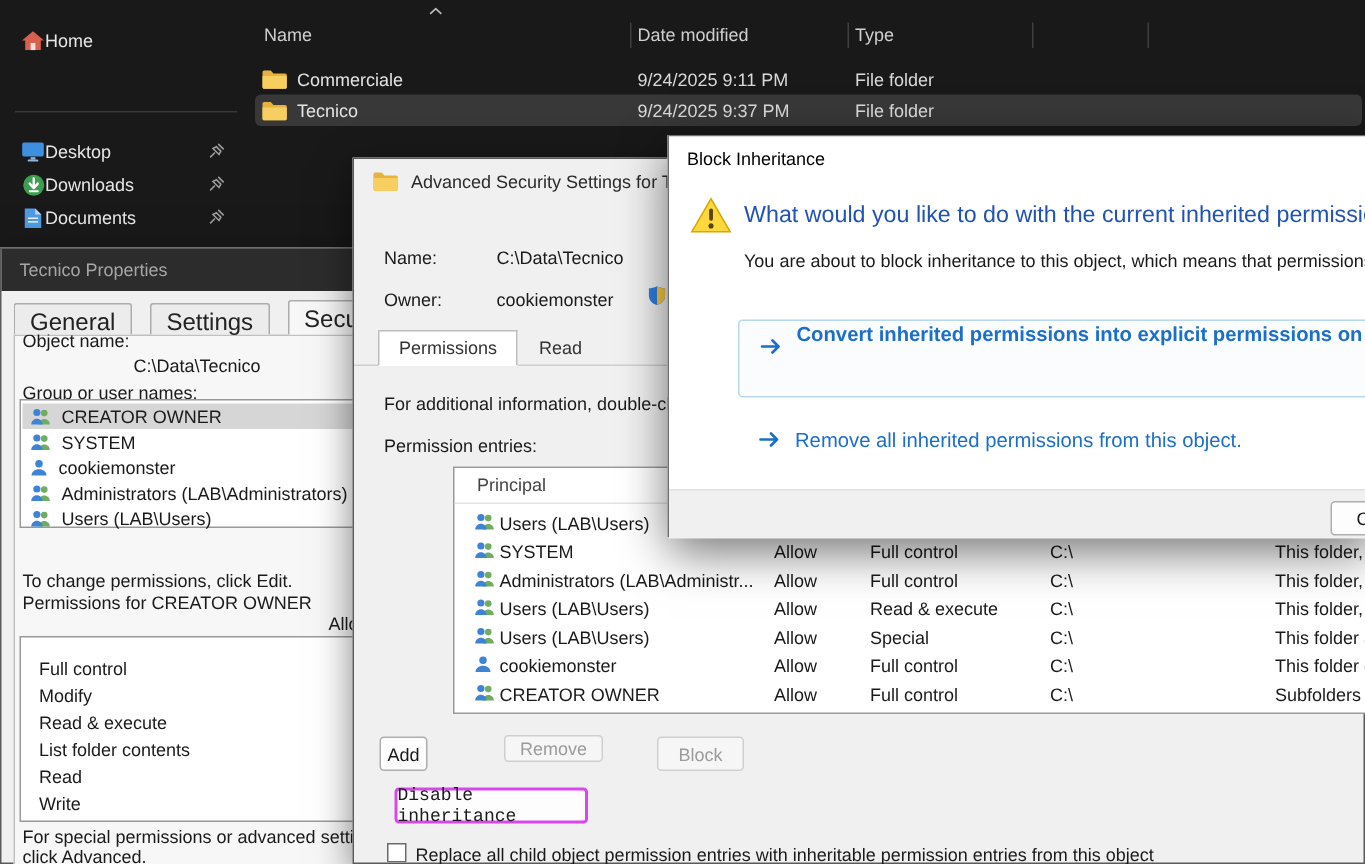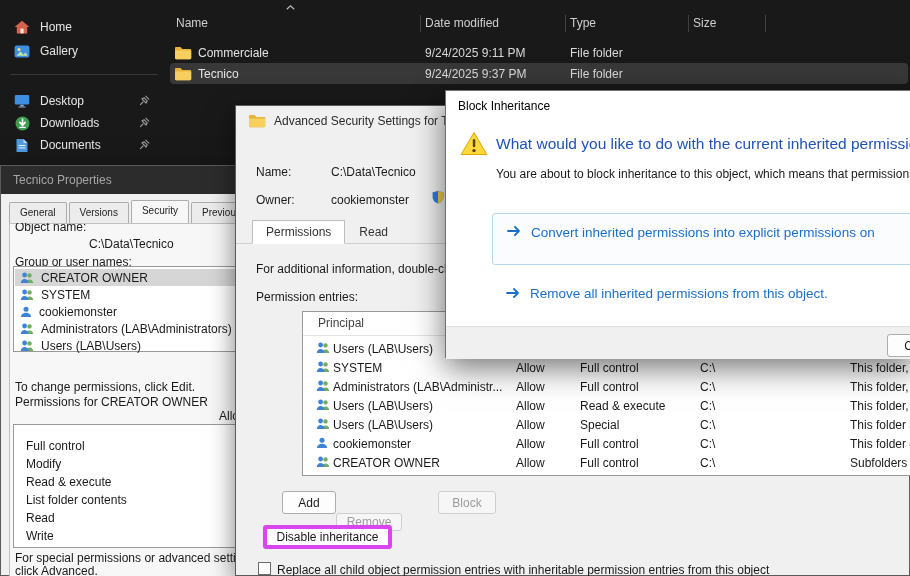--- a/index.html
+++ b/index.html
@@ -7,21 +7,21 @@
   body {
     position:relative; overflow:hidden; background:#191919;
     font-family:"Liberation Sans", sans-serif; font-size:12px; color:#1a1a1a;
   }
   svg { display:block; }
 
   
   .explorer { position:absolute; inset:0; }
   .sidebar { position:absolute; left:0; top:0; width:168px; height:576px; }
   .side-item { position:absolute; left:4px; width:158px; height:24px; display:flex; align-items:center;
-               gap:10px; padding-left:10px; border-radius:4px; color:#e6e6e6; }
+               gap:0; padding-left:10px; border-radius:4px; color:#e6e6e6; }
   .side-item .sicon { width:16px; display:flex; justify-content:center; }
   .side-item .pin { position:absolute; right:12px; top:6px; }
   .side-sep { position:absolute; left:10px; width:148px; top:74px; height:1px; background:#383838; }
 
   .fl-header { position:absolute; left:168px; top:13px; width:742px; height:20px; display:flex;
                align-items:center; color:#cfcfcf; padding-left:8px; }
   .fl-header .hname { width:249px; position:relative; }
   .fl-header .hdate { width:145px; }
   .fl-header .htype { width:123px; }
   .fl-header .hsize { flex:1; }
@@ -38,21 +38,21 @@
   
   .dlg { position:absolute; background:#f0f0f0; border:1px solid #5a5a5a; }
   .dlg .abs { position:absolute; }
 
   
   .props { left:0; top:165px; width:362px; height:411px; z-index:10; box-shadow:0 8px 24px rgba(0,0,0,.5);padding-left:20px; }
   .props .titlebar { position:absolute; left:0; top:0; right:0; height:28px; background:#2c2c2c;
                      color:#a6a6a6; display:flex; align-items:center; padding-left:12px; }
   .props .tabs { position:absolute; left:8px; top:36px; display:flex; z-index:2; }
   .ptab { padding:4px 10px 3px; border:1px solid #acacac; border-bottom:none; background:#ececec;
-          margin-right:2px; font-size:10px; color:#222; border-radius:2px 2px 0 0; height:21px; }
+          margin-right:12px; font-size:16px; color:#222; border-radius:2px 2px 0 0; height:21px; }
   .ptab.active { background:#f7f7f7; margin-top:-2px; height:23px; }
   .props .pane { position:absolute; left:8px; top:57px; width:346px; height:515px;
                  background:#f7f7f7; border:1px solid #c0c0c0; }
   .listbox { position:absolute; background:#ffffff; border:1px solid #999; }
   .lrow { position:absolute; left:1px; right:1px; height:17px; display:flex; align-items:center;
           gap:7px; padding-left:5px; }
   .lrow.selected { background:#d6d6d6; }
   .perm-item { position:absolute; left:12px; color:#1a1a1a; }
 
   
@@ -69,63 +69,53 @@
   .thead { position:absolute; left:0; right:0; top:0; height:24px; border-bottom:1px solid #e3e3e3; color:#444; }
   .thead span, .trow span { position:absolute; top:4px; white-space:nowrap; }
   .trow { position:absolute; left:0; right:0; height:19px; }
   .trow .tico { position:absolute; left:13px; top:4px; }
   .c-principal { left:30px; } .c-type { left:213px; } .c-access { left:277px; }
   .c-inherited { left:397px; } .c-applies { left:547px; }
   .thead .c-principal { left:15px; }
   .btn { position:absolute; display:flex; align-items:center; justify-content:center;
          background:#fdfdfd; border:1px solid #adadad; border-radius:3px; color:#1a1a1a; font-size:12px; }
   .btn.disabled { color:#9b9b9b; border-color:#cfcfcf; background:#f6f6f6; }
-  .btn.focus-blue { border:4px solid #d946ef; }
+  .btn.focus-blue { border:2px solid #d946ef;font-family:Liberation Mono, monospace; }
   .checkbox { position:absolute; width:13px; height:13px; background:#fff; border:1px solid #6a6a6a; }
 
   
   .block { left:445px; top:90px; width:470px; height:268px; background:#fff; border:1px solid #707070;
            z-index:30; box-shadow:0 10px 30px rgba(0,0,0,.55); }
   .block .titlebar { position:absolute; left:0; top:0; right:0; height:30px; background:#fff;
                      display:flex; align-items:center; padding-left:12px; color:#000; }
   .block .heading { position:absolute; left:50px; top:44px; font-size:15.5px; color:#2053b3; white-space:nowrap; }
   .block .bodytxt { position:absolute; left:50px; color:#1a1a1a; white-space:nowrap; }
   .cmdlink { position:absolute; left:46px; width:700px; color:#1b6fc9; font-size:13.5px; }
   .cmdlink .arrow { position:absolute; left:14px; top:4px; }
   .cmdlink .cl-text { position:absolute; left:38px; top:0; line-height:18px; white-space:nowrap; }
   .cmdlink.boxed { height:52px; border:1px solid #b8d7f0; border-radius:3px; background:#fbfcfe; }
   .cmdlink.boxed .arrow { top:11px; }
-  .cmdlink.boxed .cl-text { top:10px; }
+  .cmdlink.boxed .cl-text { top:0;font-weight:bold; }
   .block .btnstrip { position:absolute; left:0; right:0; top:235px; height:33px; background:#f0f0f0;
                      border-top:1px solid #e0e0e0; }
 </style>
 </head>
 <body>
 
 <div class="explorer">
   <div class="sidebar">
     <div class="side-item" style="top:15px">
       <span class="sicon">
           <svg width="16" height="14" viewBox="0 0 16 14">
             <path d="M8 .8 15.4 7h-2.2v6.4H2.8V7H.6z" fill="#d95f4e"></path>
             <rect x="6.4" y="8.6" width="3.2" height="4.8" fill="#f2e2d9"></rect>
           </svg>
         </span>
       <span>Home</span>
     </div>
-    <div class="side-item" style="top:39px">
-      <span class="sicon">
-          <svg width="16" height="13" viewBox="0 0 16 13">
-            <rect x=".6" y=".6" width="14.8" height="11.8" rx="2" fill="#3f8fe0"></rect>
-            <circle cx="5" cy="4.4" r="1.5" fill="#ffe27a"></circle>
-            <path d="M2.4 10.8 6.4 6.6l3 3 2.2-2 2 3.2z" fill="#bfe6a6"></path>
-          </svg>
-        </span>
-      <span>Gallery</span>
-    </div>
     <div class="side-sep"></div>
     <div class="side-item" style="top:89px">
       <span class="sicon">
           <svg width="16" height="14" viewBox="0 0 16 14">
             <rect x=".8" y="1" width="14.4" height="9.4" rx="1.2" fill="#3f8fe0"></rect>
             <rect x="6.4" y="10.8" width="3.2" height="1.6" fill="#8fb6d9"></rect>
             <rect x="4.4" y="12.4" width="7.2" height="1.2" rx=".6" fill="#8fb6d9"></rect>
           </svg>
         </span>
       <span>Desktop</span>
@@ -168,21 +158,20 @@
             <path d="M4 7 1.4 9.6"></path>
           </svg>
         </span>
     </div>
   </div>
 
   <div class="fl-header">
     <span class="hname">Name</span>
     <span class="hdate">Date modified</span>
     <span class="htype">Type</span>
-    <span class="hsize">Size</span>
   </div>
   <span class="sort-caret">
       <svg width="9" height="5" viewBox="0 0 9 5" fill="none" stroke="#b9b9b9" stroke-width="1.2">
         <path d="M.8 4.2 4.5.8l3.7 3.4"></path>
       </svg>
     </span>
   <span class="hsep" style="position:absolute;left:420px;top:15px;width:1px;height:17px;background:#3f3f3f"></span>
   <span class="hsep" style="position:absolute;left:565px;top:15px;width:1px;height:17px;background:#3f3f3f"></span>
   <span class="hsep" style="position:absolute;left:688px;top:15px;width:1px;height:17px;background:#3f3f3f"></span>
   <span class="hsep" style="position:absolute;left:765px;top:15px;width:1px;height:17px;background:#3f3f3f"></span>
@@ -210,21 +199,21 @@
     <span class="ftype">File folder</span>
   </div>
 </div>
 
 <div class="dlg props">
   <div class="titlebar">
     <span>Tecnico Properties</span>
   </div>
   <div class="tabs">
     <span class="ptab">General</span>
-    <span class="ptab">Versions</span>
+    <span class="ptab">Settings</span>
     <span class="ptab active">Security</span>
     <span class="ptab">Previous Versions</span>
   </div>
   <div class="pane"></div>
 
   <span class="abs" style="left:14px;top:54px">Object name:</span>
   <span class="abs" style="left:88px;top:71px">C:\Data\Tecnico</span>
   <span class="abs" style="left:14px;top:89px">Group or user names:</span>
 
   <div class="listbox" style="left:12px;top:100px;width:334px;height:86px">
@@ -436,22 +425,22 @@
           </svg>
         </span>
       <span class="c-principal">CREATOR OWNER</span>
       <span class="c-type">Allow</span>
       <span class="c-access">Full control</span>
       <span class="c-inherited">C:\</span>
       <span class="c-applies">Subfolders and files ...</span>
     </div>
   </div>
 
-  <div class="btn" style="left:46px;top:385px;width:54px;height:23px">Add</div>
-  <div class="btn disabled" style="left:100px;top:407px;width:66px;height:18px">Remove</div>
+  <div class="btn" style="left:17px;top:385px;width:32px;height:23px">Add</div>
+  <div class="btn disabled" style="left:100px;top:384px;width:66px;height:18px">Remove</div>
   <div class="btn disabled" style="left:202px;top:385px;width:58px;height:23px">Block</div>
   <div class="btn focus-blue" style="left:27px;top:419px;width:129px;height:24px">Disable inheritance</div>
 
   <div class="checkbox" style="left:22px;top:456px"></div>
   <span class="abs nowrap" style="left:41px;top:457px">Replace all child object permission entries with inheritable permission entries from this object</span>
 </div>
 
 <div class="block" style="position:absolute">
   <div class="titlebar">
     <span>Block Inheritance</span>

